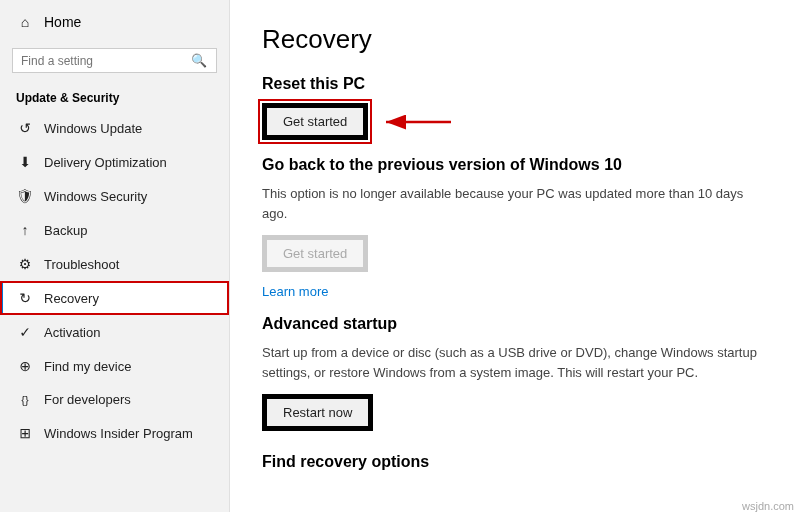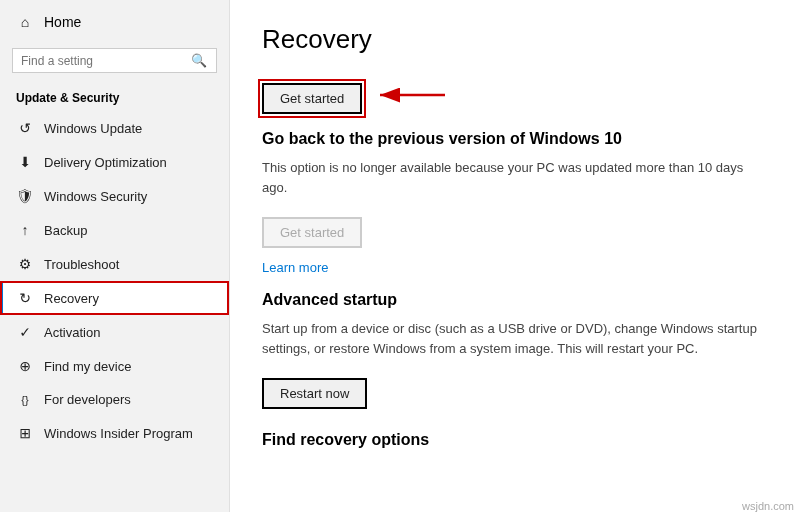--- a/index.html
+++ b/index.html
@@ -91,26 +91,25 @@
       font-size: 13px;
       color: #444;
       line-height: 1.5;
       margin-bottom: 12px;
       max-width: 520px;
     }
     .btn {
       display: inline-block;
       padding: 6px 16px;
       font-size: 13px;
-      border: 2px solid #000000;
+      border: 5px solid #000000;
       background: #f0f0f0;
       cursor: pointer;
       color: #222;
       margin-bottom: 4px;
-      margin-top: 8px;
     }
     .btn.highlighted {
       outline: 2px solid #cc0000;
       outline-offset: 2px;
     }
     .btn.disabled {
       color: #aaa;
       background: #f5f5f5;
       border-color: #ccc;
       cursor: default;
@@ -199,20 +198,21 @@
   <div class="nav-item">
     <span class="nav-icon">⊞</span>
     <span>Windows Insider Program</span>
   </div>
 </div>
 
 <div class="main">
   <h1 class="main-title">Recovery</h1>
 
   <div>
+    <div class="section-heading">Reset this PC</div>
     <div class="arrow-container">
       <button class="btn highlighted">Get started</button>
       <span class="red-arrow">
         <svg width="80" height="28" viewBox="0 0 80 28">
           <defs>
             <marker id="arrowhead" markerWidth="8" markerHeight="6" refX="8" refY="3" orient="auto">
               <polygon points="0 0, 8 3, 0 6" fill="#cc0000"></polygon>
             </marker>
           </defs>
           <line x1="75" y1="14" x2="10" y2="14" stroke="#cc0000" stroke-width="2.5" marker-end="url(#arrowhead)"></line>

